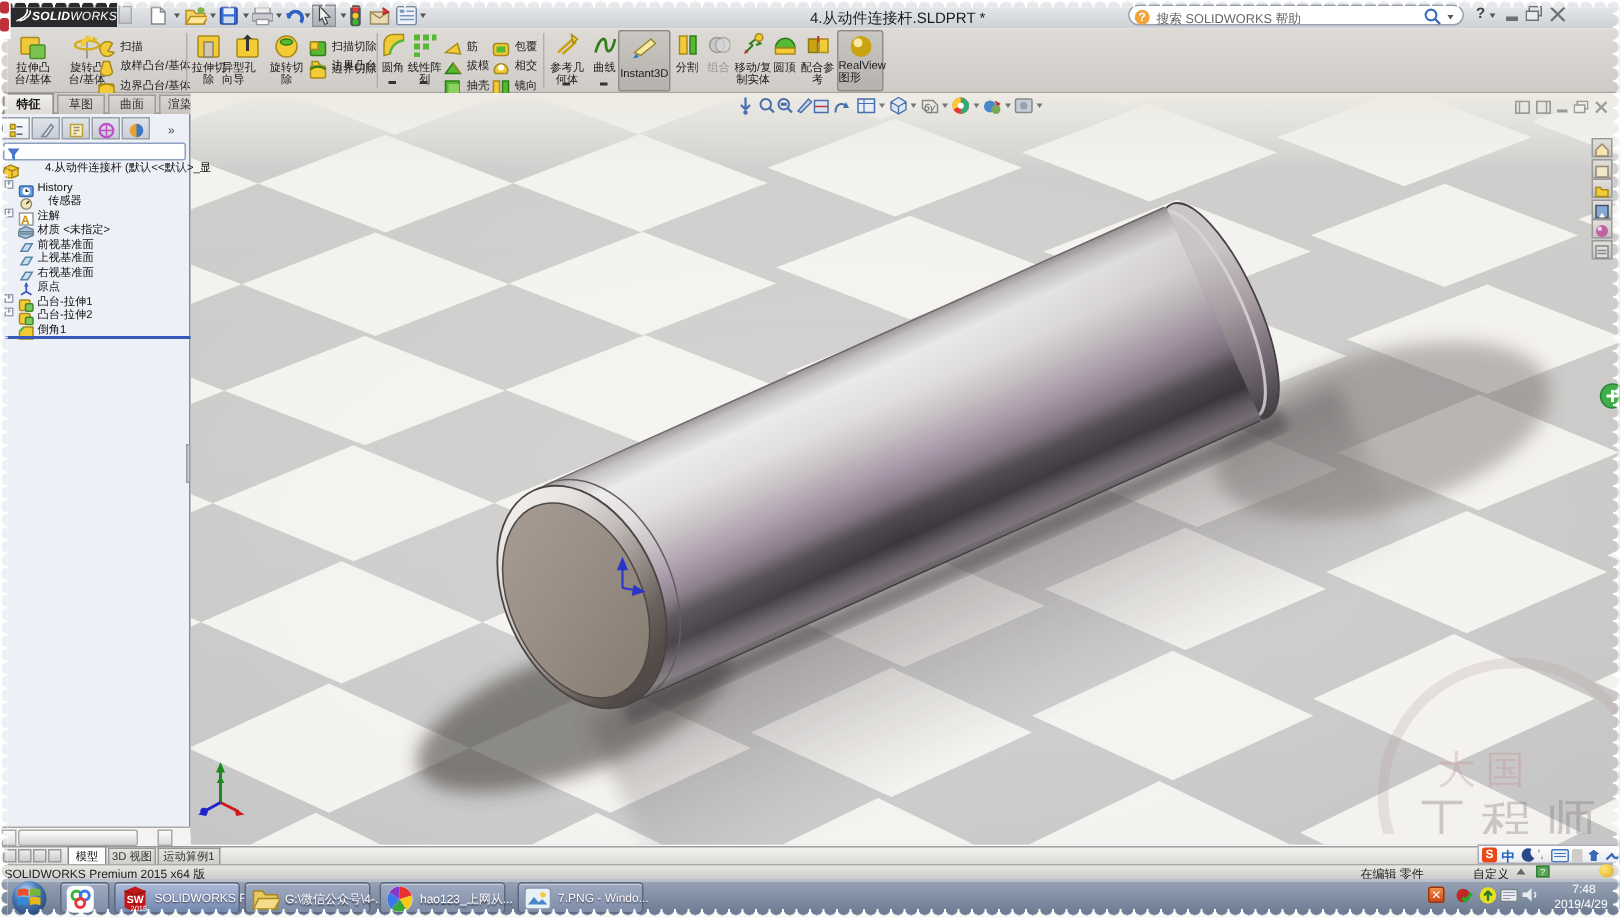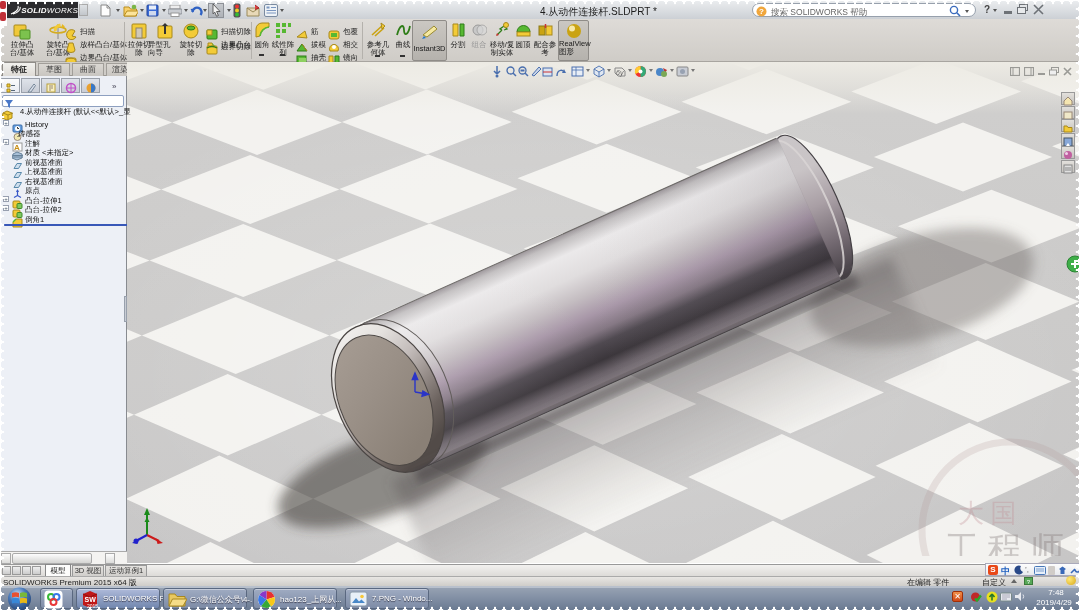--- a/index.html
+++ b/index.html
@@ -662,33 +662,33 @@
 <div class="abs" style="left:2px;top:95px;width:122px;height:12px;background:#fff;border:1px solid #8ea0c0;border-radius:2px">
 <svg width="10" height="10" style="margin:1px">
       <path d="M1 1 h8 l-3 4 v4 l-2 -1.5 v-2.5 z" fill="#4a78c8"></path>
     </svg>
 </div>
 
 <span class="abs" style="left:2px;top:105.5px;width:11px;height:10px"><svg width="11" height="10">
       <path d="M1 3 l4-2 5 2 v5 l-5 2 -5-2 z" fill="#f3cb37" stroke="#a8891c"></path>
       <path d="M1 3 l5 2 5 -2 M6 5 v7" stroke="#a8891c" fill="none"></path>
     </svg></span>
-<span class="abs" style="left:20px;top:106.5px;font-size:7.5px;color:#111;white-space:nowrap">4.从动件连接杆 (默认&lt;&lt;默认&gt;_显</span>
+<span class="abs" style="left:30px;top:106.5px;font-size:7.5px;color:#111;white-space:nowrap">4.从动件连接杆 (默认&lt;&lt;默认&gt;_显</span>
 <div class="abs" style="left:3px;top:119.5px;width:6px;height:6px;border:1px solid #98a0b0;background:#fff;font-size:6px;line-height:4.5px;text-align:center;color:#456">+</div>
 <span class="abs" style="left:12px;top:118.5px;width:11px;height:10px"><svg width="11" height="10">
       <rect x="1" y="2" width="9" height="7" rx="1" fill="#68a0e0" stroke="#3a6ca8"></rect>
       <circle cx="5.5" cy="5.5" r="2.5" fill="#fff"></circle>
       <path d="M5.5 4 v1.5 h1.5" stroke="#333" fill="none"></path>
     </svg></span>
 <span class="abs" style="left:25px;top:119.5px;font-size:7.5px;color:#111;white-space:nowrap">History</span>
 <span class="abs" style="left:12px;top:128px;width:11px;height:10px"><svg width="11" height="10">
       <circle cx="5.5" cy="5" r="3.5" fill="#f0e8b0" stroke="#987"></circle>
       <path d="M5.5 5 l2 -2" stroke="#333"></path>
     </svg></span>
-<span class="abs" style="left:18px;top:129px;font-size:7.5px;color:#111;white-space:nowrap">传感器</span>
+<span class="abs" style="left:32px;top:129px;font-size:7.5px;color:#111;white-space:nowrap">传感器</span>
 <div class="abs" style="left:3px;top:138.5px;width:6px;height:6px;border:1px solid #98a0b0;background:#fff;font-size:6px;line-height:4.5px;text-align:center;color:#456">+</div>
 <span class="abs" style="left:12px;top:137.5px;width:11px;height:10px"><svg width="11" height="10">
       <rect x="1" y="1" width="9" height="8" fill="#fff" stroke="#999"></rect>
       <text x="2" y="8" font-size="8" fill="#c89018" font-weight="bold">A</text>
     </svg></span>
 <span class="abs" style="left:25px;top:138.5px;font-size:7.5px;color:#111;white-space:nowrap">注解</span>
 <span class="abs" style="left:12px;top:147px;width:11px;height:10px"><svg width="11" height="10">
       <path d="M1 3 l4-2 5 2 v4 l-5 2 -5-2 z" fill="#a8c0d8" stroke="#68829a"></path>
       <path d="M1 4.5 h10 M1 6 h10" stroke="#68829a"></path>
     </svg></span>

